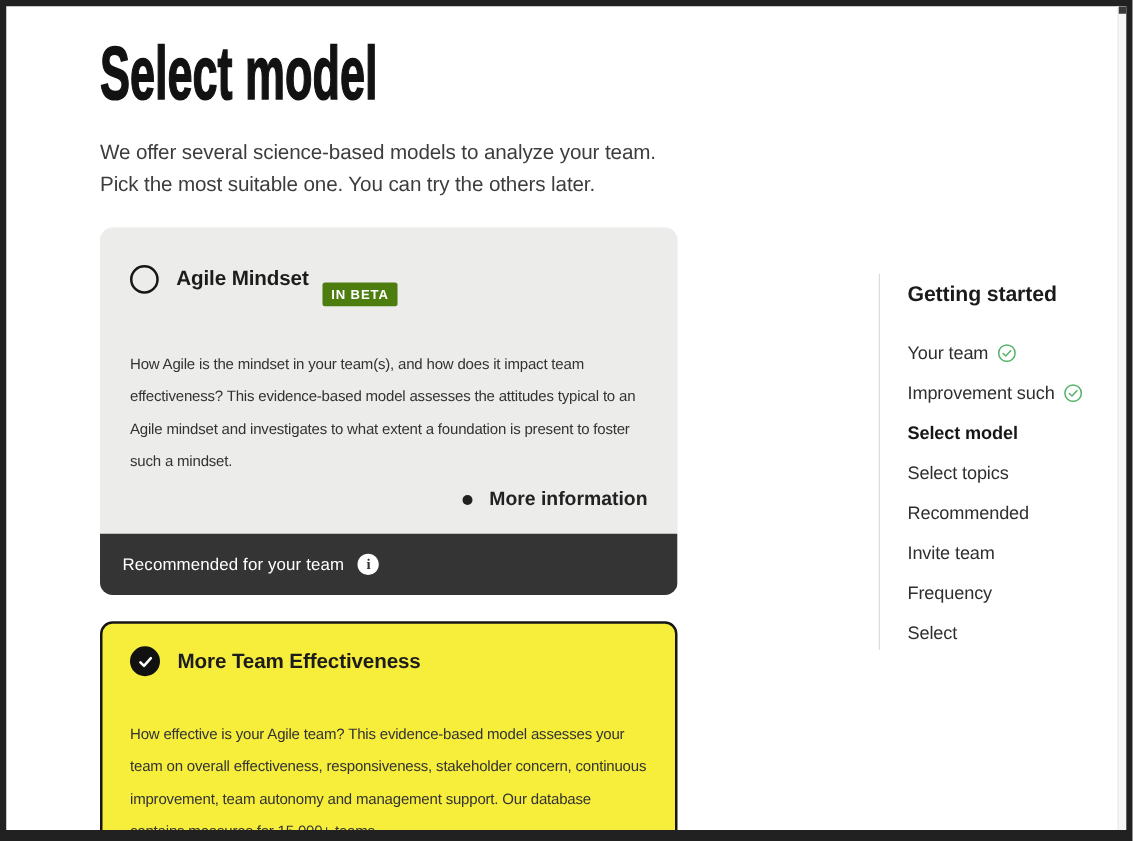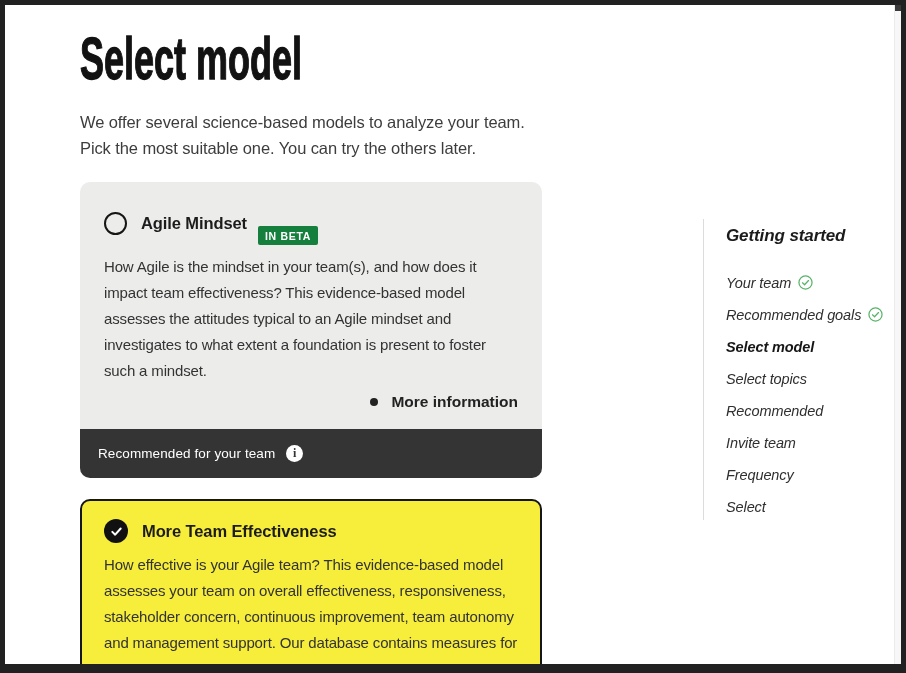--- a/index.html
+++ b/index.html
@@ -66,28 +66,28 @@
   }
   .radio-checked {
     width: 24px; height: 24px; border-radius: 50%;
     background: #111111; flex: none;
     display: flex; align-items: center; justify-content: center;
   }
 
   .card-title { font-size: 16.5px; font-weight: 700; color: #1c1c1c; letter-spacing: -0.1px; }
 
   .beta-badge {
-    background: #15803d; color: #ffffff;
+    background: #4d7c0f; color: #ffffff;
     font-size: 10.5px; font-weight: 700; letter-spacing: 0.7px;
     padding: 4px 7px 3px; border-radius: 2px; margin-left: -3px; margin-top: 24px;
   }
 
   .card-desc {
-    margin-top: 9px;
-    font-size: 15px; line-height: 26px;
+    margin-top: 33px;
+    font-size: 12px; line-height: 26px;
     color: #333333; letter-spacing: -0.15px;
   }
 
   .more-info {
     display: flex; justify-content: flex-end; align-items: center;
     gap: 13px; margin-top: 9px; padding-bottom: 8px;
     font-size: 15.5px; font-weight: 700; color: #222222;
     cursor: pointer;
     text-align: center;
   }
@@ -106,21 +106,20 @@
     font-family: "Liberation Serif", serif;
     font-size: 12px; font-weight: 700; cursor: pointer; flex: none;
   }
 
   
   .sidebar {
     position: absolute; left: 698px; top: 214px;
     width: 185px; height: 301px;
     border-left: 1px solid #dcdcdc;
     padding: 7px 0 0 22px;
-    font-style: italic;
   }
   .sidebar-heading { font-size: 17px; font-weight: 700; color: #1b1b1b; letter-spacing: -0.1px; }
   .step-list { list-style: none; margin-top: 29px; }
   .step {
     display: flex; align-items: flex-start; gap: 7px;
     font-size: 14.5px; color: #2f2f2f;
     height: 15px; margin-bottom: 17px;
     cursor: pointer; letter-spacing: -0.1px;
   }
   .step.current { font-weight: 700; color: #161616; }
@@ -177,21 +176,21 @@
       <li class="step">
         <span>Your team</span>
         <span class="check-icon">
           <svg width="15" height="15" viewBox="0 0 16 16">
               <circle cx="8" cy="8" r="7" fill="none" stroke="#57b368" stroke-width="1.3"></circle>
               <path d="M4.8 8.3 7 10.4 11.2 5.9" fill="none" stroke="#57b368" stroke-width="1.3" stroke-linecap="round" stroke-linejoin="round"></path>
             </svg>
         </span>
       </li>
       <li class="step">
-        <span>Recommended goals</span>
+        <span>Improvement such</span>
         <span class="check-icon">
           <svg width="15" height="15" viewBox="0 0 16 16">
               <circle cx="8" cy="8" r="7" fill="none" stroke="#57b368" stroke-width="1.3"></circle>
               <path d="M4.8 8.3 7 10.4 11.2 5.9" fill="none" stroke="#57b368" stroke-width="1.3" stroke-linecap="round" stroke-linejoin="round"></path>
             </svg>
         </span>
       </li>
       <li class="step current">
         <span>Select model</span>
       </li>

